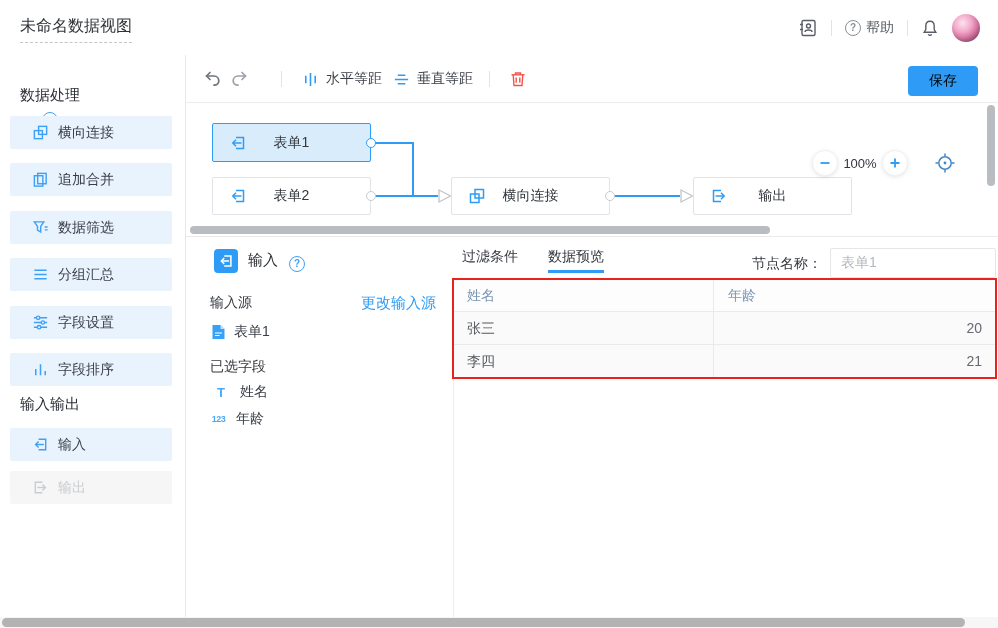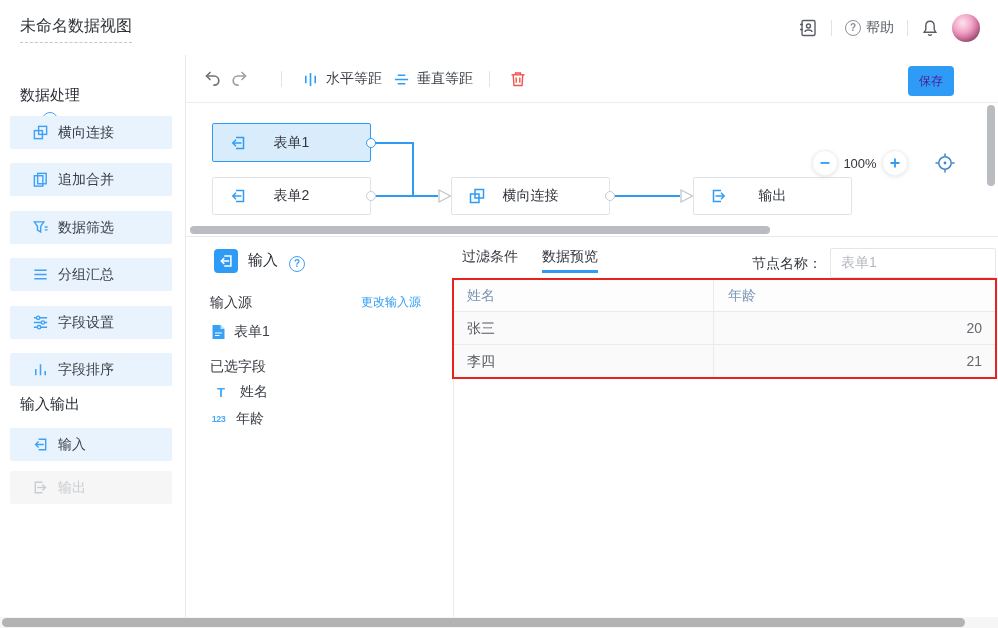--- a/index.html
+++ b/index.html
@@ -30,21 +30,21 @@
   .si-in{top:373px} .si-out{top:416px}
   .side-item.disabled { background:#f6f6f6; color:#c9ccd1; cursor:default; }
 
   
   .main { position:absolute; left:186px; top:55px; width:812px; height:573px; background:#fff; }
 
   
   .flow-toolbar { position:absolute; left:0; top:0; width:812px; height:48px; border-bottom:1px solid #ececec; background:#fff; }
   .ft-item { position:absolute; top:0; height:48px; display:flex; align-items:center; gap:7px; font-size:14px; color:#3a3f47; cursor:pointer; }
   .ft-divider { position:absolute; top:16px; width:1px; height:16px; background:#e3e3e3; }
-  .save-btn { position:absolute; left:722px; top:11px; width:46px; height:30px; background:#2e9cf6; color:#4c1d95; border:none; border-radius:4px; font-size:12px; cursor:pointer; font-family:inherit; }
+  .save-btn { position:absolute; left:722px; top:11px; width:70px; height:30px; background:#2e9cf6; color:#000000; border:none; border-radius:4px; font-size:14px; cursor:pointer; font-family:inherit; }
 
   
   .canvas { position:absolute; left:0; top:48px; width:812px; height:133px; background:#fff; }
   .wires { position:absolute; left:0; top:0; }
   .node { position:absolute; width:159px; height:38px; background:#fff; border:1px solid #e0e3e7; border-radius:2px; display:flex; align-items:center; justify-content:center; font-size:14px; color:#33373d; cursor:pointer; }
   .node .n-icon { position:absolute; left:16px; top:50%; transform:translateY(-50%); display:flex; }
   .node.selected { background:#d8ecfc; border:1px solid #2e9cf6; height:39px; }
   .port { position:absolute; width:10px; height:10px; border-radius:50%; background:#fff; border:1.5px solid #c8ccd2; z-index:5; }
   .port.blue { border-color:#2e9cf6; }
 
@@ -56,29 +56,29 @@
   .hscroll-canvas { position:absolute; left:4px; top:171px; width:580px; height:8px; border-radius:4px; background:#b9bdc1; cursor:pointer; }
   .vscroll-main { position:absolute; left:801px; top:50px; width:8px; height:81px; border-radius:4px; background:#b9bdc1; cursor:pointer; }
   .hscroll-window-track { position:absolute; left:0; top:617px; width:998px; height:11px; background:#f6f6f6; z-index:40; }
   .hscroll-window { position:absolute; left:2px; top:618px; width:963px; height:9px; border-radius:5px; background:#b3b3b3; z-index:41; cursor:pointer; }
 
   
   .panel { position:absolute; left:0; top:181px; width:812px; height:392px; background:#fff; border-top:1px solid #eaeaea; }
   .panel-icon { position:absolute; left:28px; top:12px; width:24px; height:24px; border-radius:4px; background:#2e9cf6; display:flex; align-items:center; justify-content:center; }
   .panel-title { position:absolute; left:62px; top:14px; font-size:15px; color:#2b2f36; }
   .panel-help { position:absolute; left:103px; top:16px; }
-  .tabs { position:absolute; left:276px; top:0; display:flex; gap:24px;align-items:flex-end; }
+  .tabs { position:absolute; left:276px; top:0; display:flex; gap:30px;align-items:flex-end; }
   .tab { height:36px; line-height:38px; font-size:14px; color:#33373d; cursor:pointer; border-bottom:3px solid transparent; }
   .tab.active { border-bottom-color:#2e9cf6; }
   .nn-label { position:absolute; left:566px; top:18px; font-size:14px; color:#33373d; }
   .nn-input { position:absolute; left:644px; top:11px; width:166px; height:30px; border:1px solid #e4e7ea; border-radius:2px; padding:0 10px; font-size:14px; color:#b3b8bf; font-family:inherit; outline:none; background:#fff; }
   .panel-vdivider { position:absolute; left:267px; top:42px; width:1px; height:340px; background:#ececec; }
 
   .src-label { position:absolute; left:24px; top:57px; font-size:14px; color:#33373d; }
-  .src-change { position:absolute; left:175px; top:57px; font-size:12px; color:#2e9cf6; cursor:pointer;text-align:center; }
+  .src-change { position:absolute; left:175px; top:57px; font-size:15px; color:#2e9cf6; cursor:pointer;text-align:center; }
   .src-row { position:absolute; left:25px; top:86px; display:flex; align-items:center; gap:8px; font-size:14px; color:#3a3f47; }
   .fields-label { position:absolute; left:24px; top:121px; font-size:14px; color:#33373d; }
   .field-row { position:absolute; display:flex; align-items:center; font-size:14px; color:#3a3f47; }
   .fr-1 { left:27px; top:146px; gap:11px; }
   .fr-2 { left:23px; top:173px; gap:8px; }
   .ficon-t { font-size:13px; font-weight:bold; color:#4aa9f7; width:16px; text-align:center; }
   .ficon-123 { font-size:9px; font-weight:bold; color:#4aa9f7; letter-spacing:-0.5px; width:19px; text-align:center; }
 
   
   .preview-table { position:absolute; left:267px; top:42px; width:543px; outline:2px solid #e8221c; outline-offset:-1px; }

